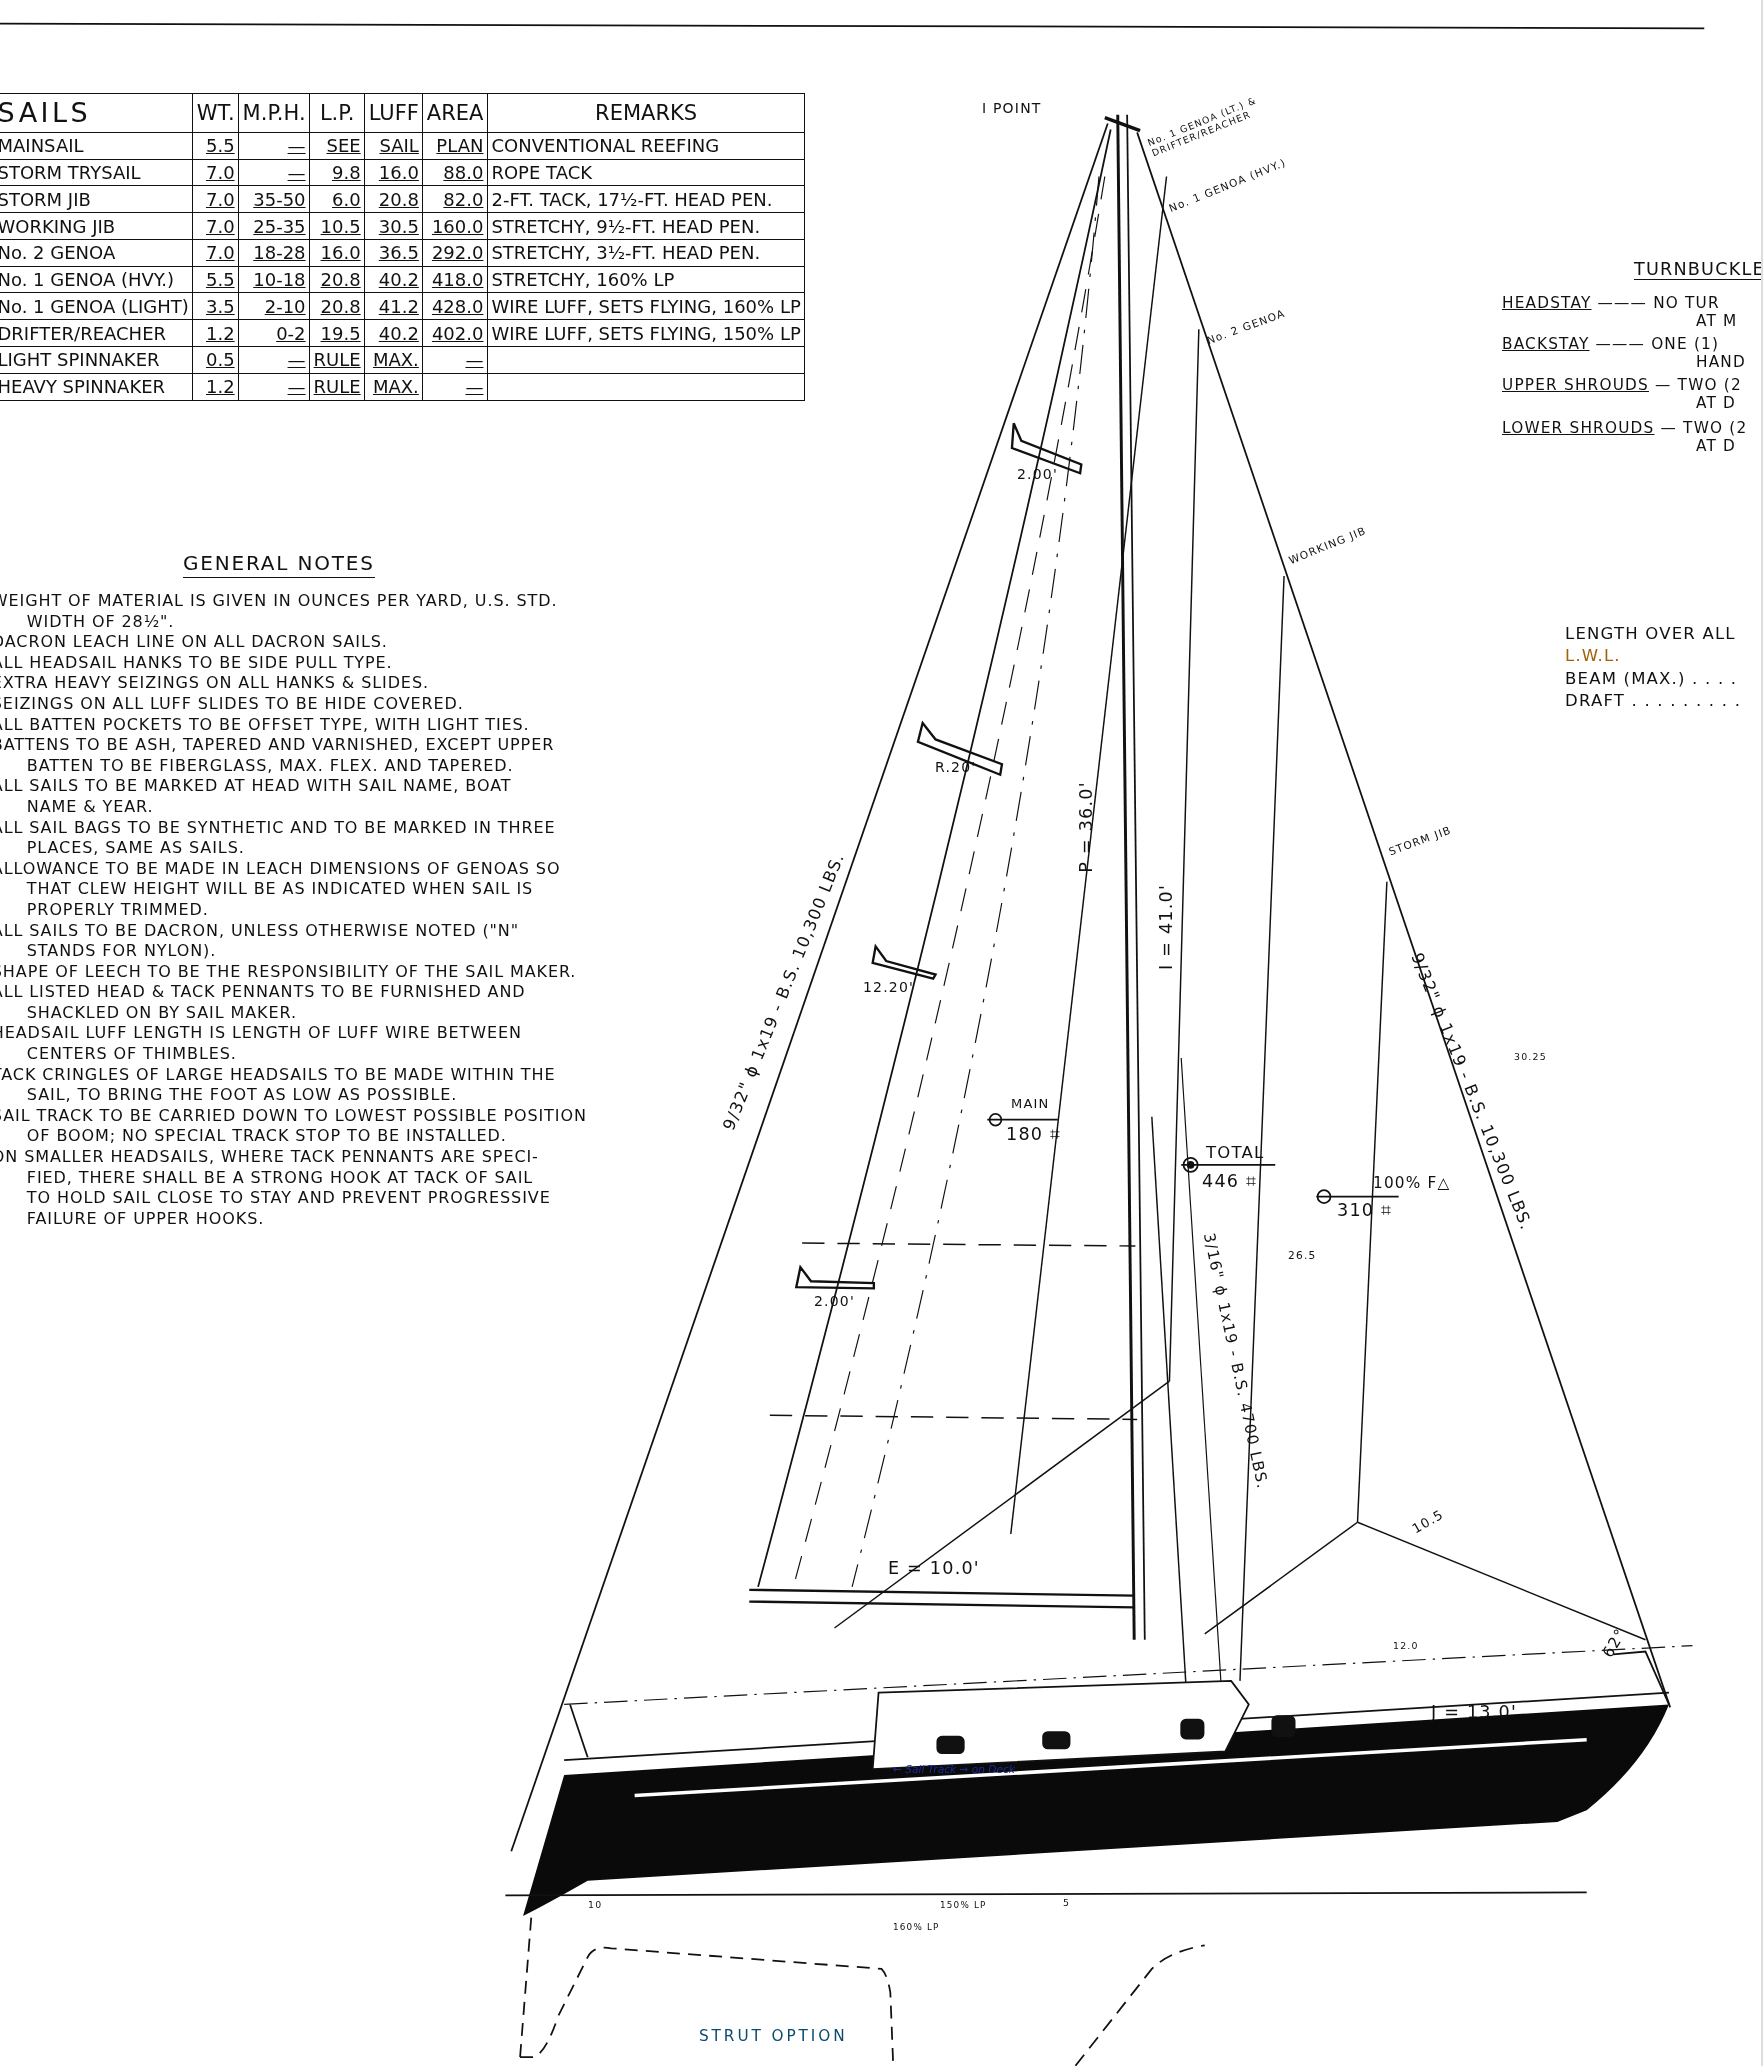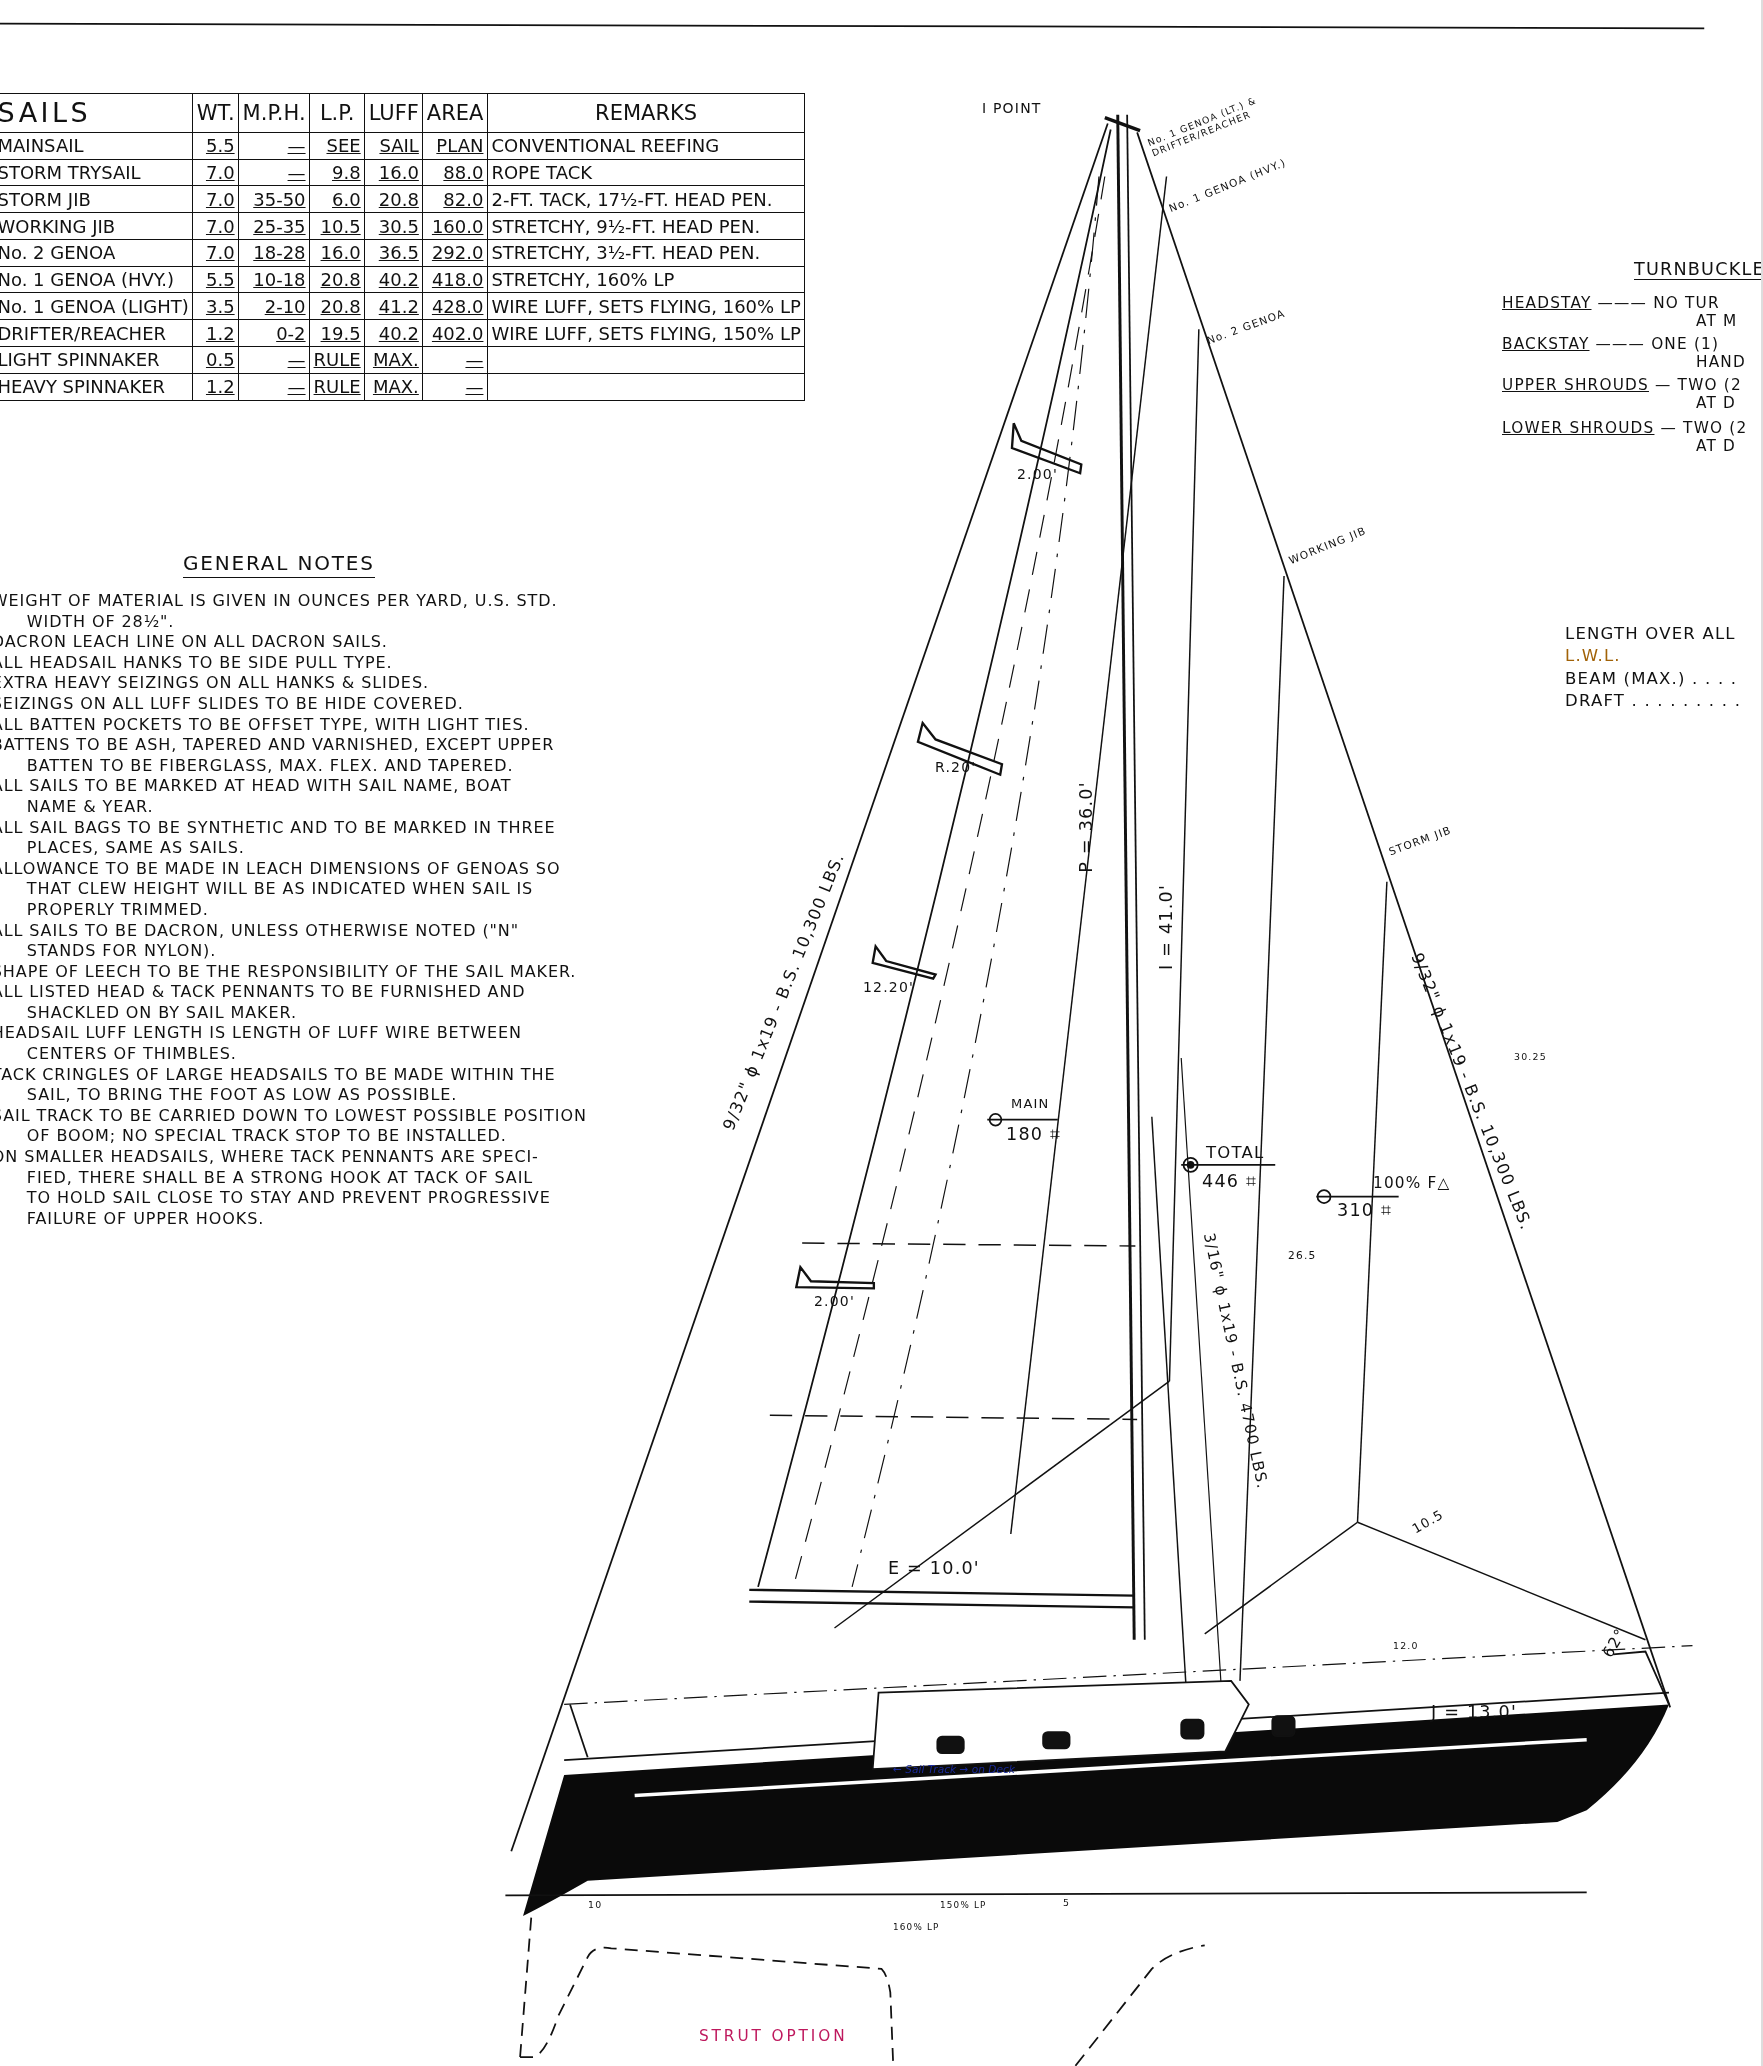--- a/index.html
+++ b/index.html
@@ -304,16 +304,16 @@
 <div class="lbl hand" style="left:1249px;top:1249px;font-size:10.6px;margin-left:39px;">26.5</div>
 <div class="lbl hand" style="left:1599px;top:1634px;font-size:15.3px;transform:rotate(-60deg);">62°</div>
 <div class="lbl hand" style="left:1411px;top:1514px;font-size:13px;transform:rotate(-30deg);">10.5</div>
 <div class="lbl hand" style="left:1393px;top:1640px;font-size:9.4px;">12.0</div>
 <div class="lbl" style="left:893px;top:1763px;font-size:10.6px;color:#1a2a9a;font-style:italic;">← Sail Track → on Deck</div>
 
 <div class="lbl hand" style="left:940px;top:1900px;font-size:8.8px;">150% LP</div>
 <div class="lbl hand" style="left:893px;top:1922px;font-size:8.8px;">160% LP</div>
 <div class="lbl hand" style="left:588px;top:1899px;font-size:9.4px;">10</div>
 <div class="lbl hand" style="left:1063px;top:1897px;font-size:9.4px;">5</div>
-<div class="lbl hand" style="left:699px;top:2027px;font-size:15.3px;color:#be185d;letter-spacing:2.9px;">STRUT OPTION</div>
+<div class="lbl hand" style="left:699px;top:2027px;font-size:15.3px;color:#0c4a6e;letter-spacing:2.9px;">STRUT OPTION</div>
 
 <div class="edge"></div>
 
 
 </body></html>

